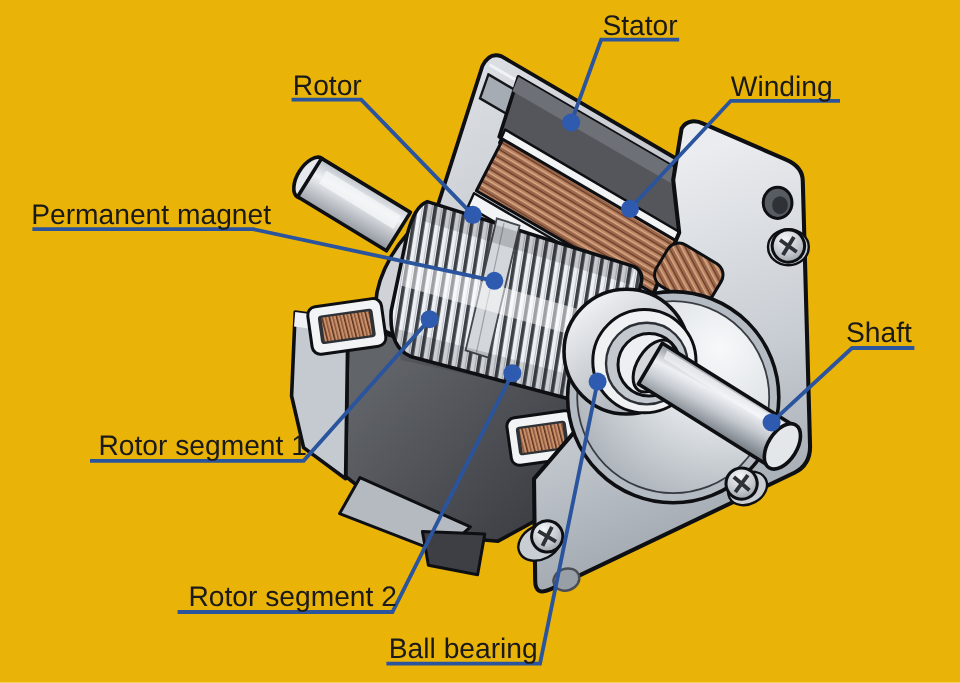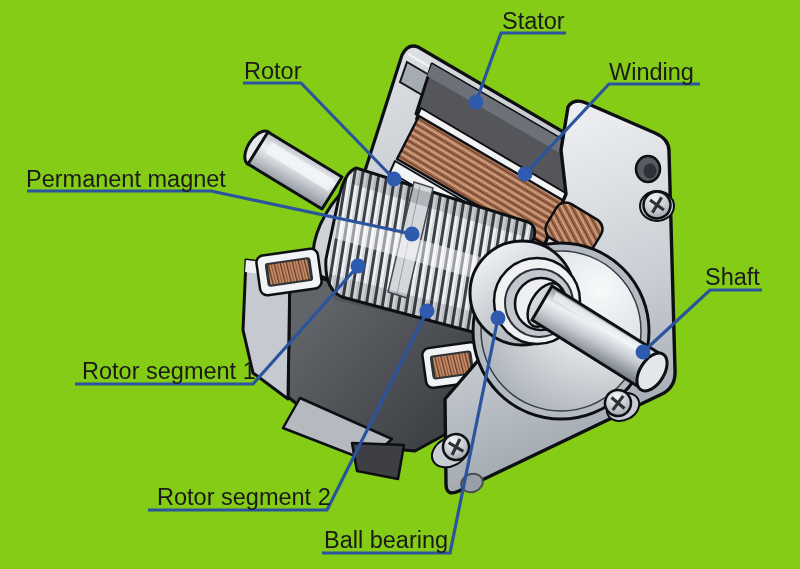--- a/index.html
+++ b/index.html
@@ -1,16 +1,16 @@
 <!DOCTYPE html>
 <html><head>
 <meta charset="utf-8">
 <style>
   html,body{margin:0;padding:0;background:#ffffff;}
-  .canvas{position:relative;width:800px;height:569px;background:#84cc16;overflow:hidden;}
+  .canvas{position:relative;width:800px;height:569px;background:#eab308;overflow:hidden;}
   svg{display:block;}
   .label-text{
     font-family:"Liberation Sans","DejaVu Sans",sans-serif;
     font-size:23.5px;
     fill:#1a1a1a;
   }
   .leader{fill:none;stroke:#2a549e;stroke-width:3.2px;stroke-linejoin:miter;stroke-linecap:butt;}
   .dot{fill:#2e5bb0;stroke:none;}
   .outline{stroke:#0e0f12;stroke-linejoin:round;stroke-linecap:round;}
 </style>

